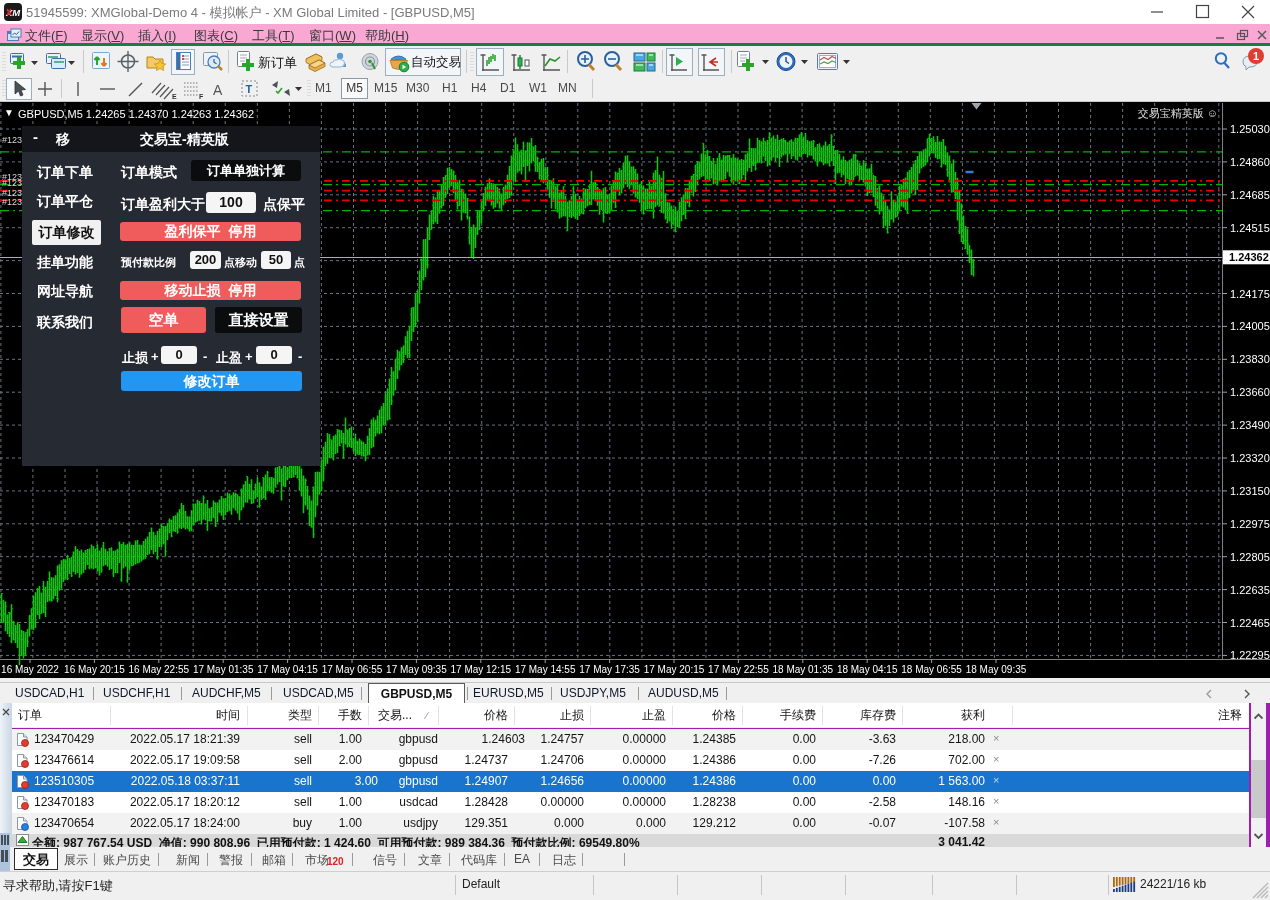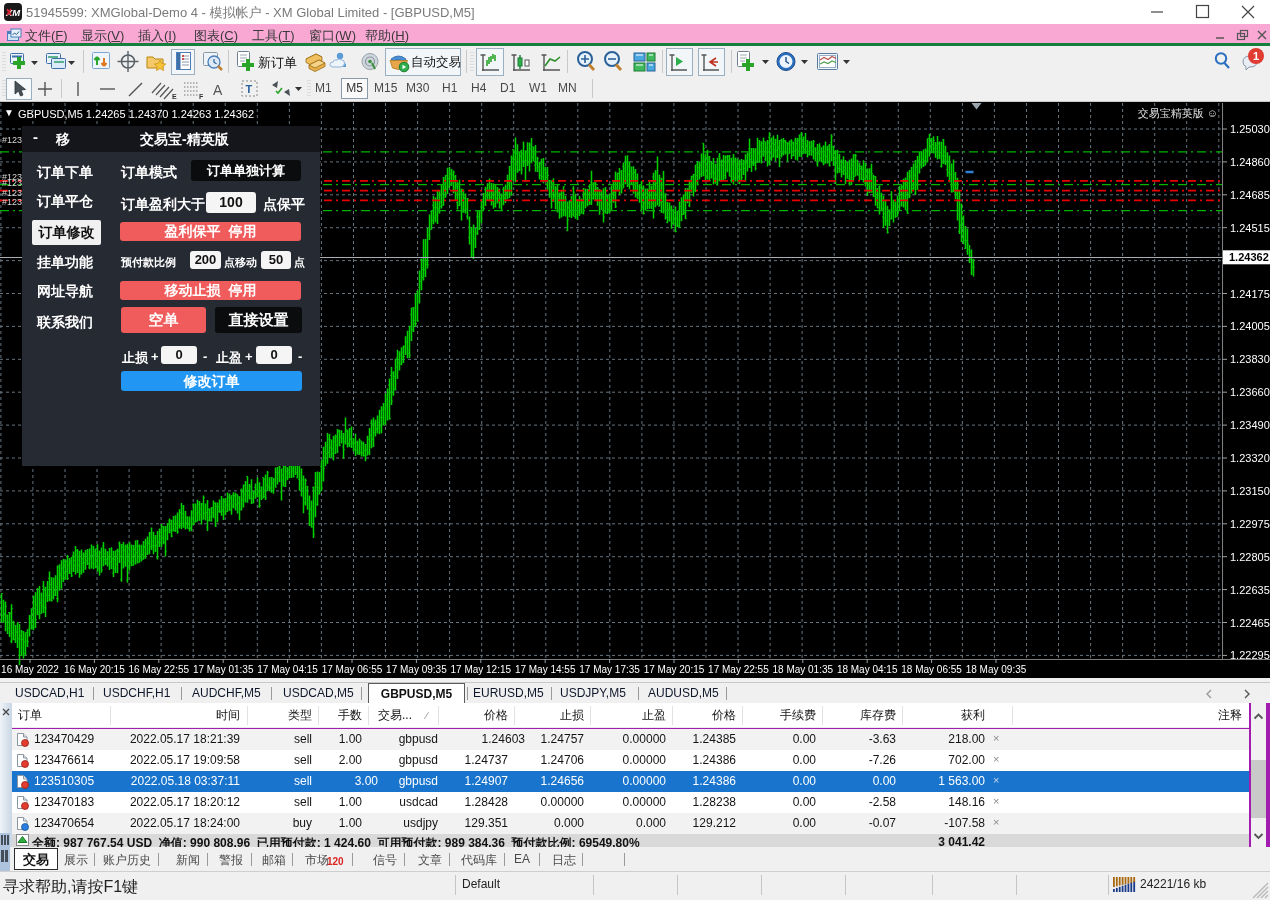--- a/index.html
+++ b/index.html
@@ -540,21 +540,21 @@
     <div class="btabsep" style="left:292px"></div>
     <div class="btabsep" style="left:352px"></div>
     <div class="btabsep" style="left:404px"></div>
     <div class="btabsep" style="left:449px"></div>
     <div class="btabsep" style="left:504px"></div>
     <div class="btabsep" style="left:539px"></div>
     <div class="btabsep" style="left:582px"></div>
     <div class="btabsep" style="left:624px"></div>
   </div>
 <div class="status">
-    <span class="abs" style="left:3px;top:5px;font-size:16px;color:#222">寻求帮助,请按F1键</span>
+    <span class="abs" style="left:3px;top:5px;font-size:13px;color:#222">寻求帮助,请按F1键</span>
     <div class="ssep" style="left:455px"></div>
     <div class="ssep" style="left:593px"></div>
     <div class="ssep" style="left:677px"></div>
     <div class="ssep" style="left:761px"></div>
     <div class="ssep" style="left:845px"></div>
     <div class="ssep" style="left:932px"></div>
     <div class="ssep" style="left:1016px"></div>
     <div class="ssep" style="left:1108px"></div>
     <span class="abs" style="left:462px;top:5px;font-size:12px;color:#222">Default</span>
     <svg class="abs" style="left:1113px;top:5px" width="24" height="17">

